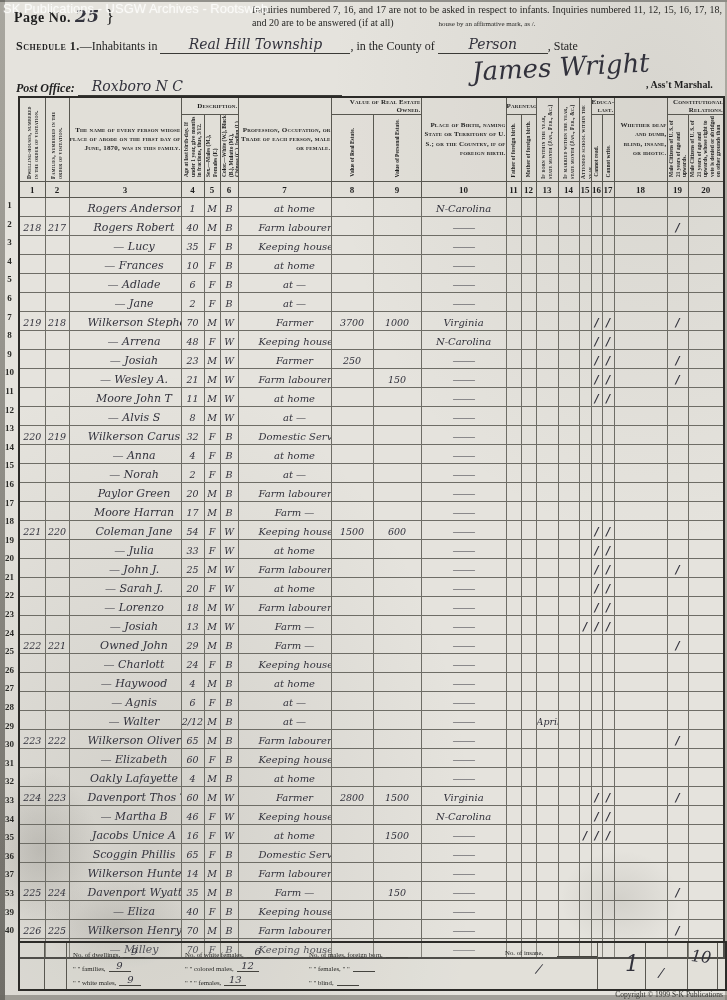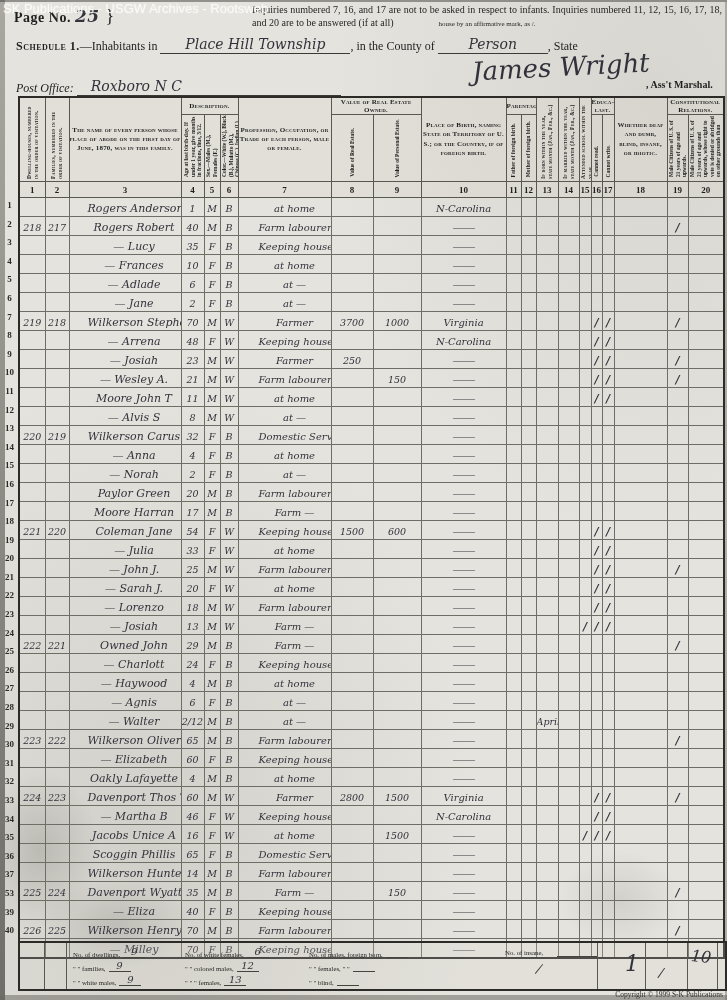--- a/index.html
+++ b/index.html
@@ -43,21 +43,21 @@
   .b-day{min-width:38px;}
   .b-month{min-width:80px;}
   .b-po{min-width:250px;text-align:left;padding-left:14px;}
   .signature{position:absolute;left:472px;top:52px;font-size:26px;transform:rotate(-3deg);white-space:nowrap;}
   .marshal{position:absolute;left:646px;top:79px;font-size:10px;font-weight:bold;white-space:nowrap;}
 
   
   table.census{position:absolute;left:18px;top:96px;width:705px;border-collapse:collapse;table-layout:fixed;border:2px solid #2c2b28;}
   .census th,.census td{border:1px solid #585750;padding:0;overflow:hidden;}
   .census thead th{background:rgba(215,213,205,.25);}
-  .h-groups th{height:14px;font-variant:small-caps;font-weight:bold;font-size:7px;text-align:center;letter-spacing:.2px;}
+  .h-groups th{height:14px;font-variant:small-caps;font-weight:bold;font-size:7px;text-align:right;letter-spacing:.2px;}
   .h-details th{height:66px;vertical-align:middle;}
   .h-nums th{height:15px;font-size:9px;font-weight:bold;text-align:center;}
   th.vcell{vertical-align:bottom;text-align:center;}
   .vert{display:inline-block;writing-mode:vertical-rl;transform:rotate(180deg);font-size:5.5px;line-height:1.2;
     max-height:62px;overflow:hidden;color:#222;text-align:left;}
   th.vtall .vert{max-height:76px;}
   .desc-cell{font-size:6.8px;line-height:1.3;text-align:center;vertical-align:middle;padding:2px 3px;font-weight:normal;}
   .census tbody td{height:17.6px;vertical-align:middle;text-align:center;}
   .census tbody td{border-color:#6e6d66;}
   .census tbody .hw{font-size:9.5px;white-space:nowrap;}
@@ -108,25 +108,25 @@
   <div class="watermark">SK Publications - USGW Archives - Rootsweb</div>
 
   <div class="pageno">
     <span>Page No.</span><span class="hw">25</span><span class="brace">}</span>
   </div>
   <div class="note1">Inquiries numbered 7, 16, and 17 are not to be asked in respect to infants.   Inquiries numbered 11, 12, 15, 16, 17, 18, and 20 are to be answered (if at all)</div>
   <div class="note2">house by an affirmative mark, as /.</div>
 
   <div class="sched1">
     <span class="sc">Schedule 1.</span><span>—Inhabitants in</span>
-    <span class="blank b-town"><span class="hw">Place Hill Township</span></span><span>, in the County of</span>
+    <span class="blank b-town"><span class="hw">Real Hill Township</span></span><span>, in the County of</span>
     <span class="blank b-county"><span class="hw">Person</span></span><span>, State</span>
   </div>
   <div class="sched3">
-    <span style="font-weight:normal;font-style:italic">Post Office:</span>
+    <span style="font-weight:bold;font-style:italic">Post Office:</span>
     <span class="blank b-po"><span class="hw">Roxboro N C</span></span>
   </div>
   <div class="signature hw">James Wright</div>
   <div class="marshal">, Ass't Marshal.</div>
 
   <div class="gutter">
       <span>1</span>
       <span>2</span>
       <span>3</span>
       <span>4</span>

